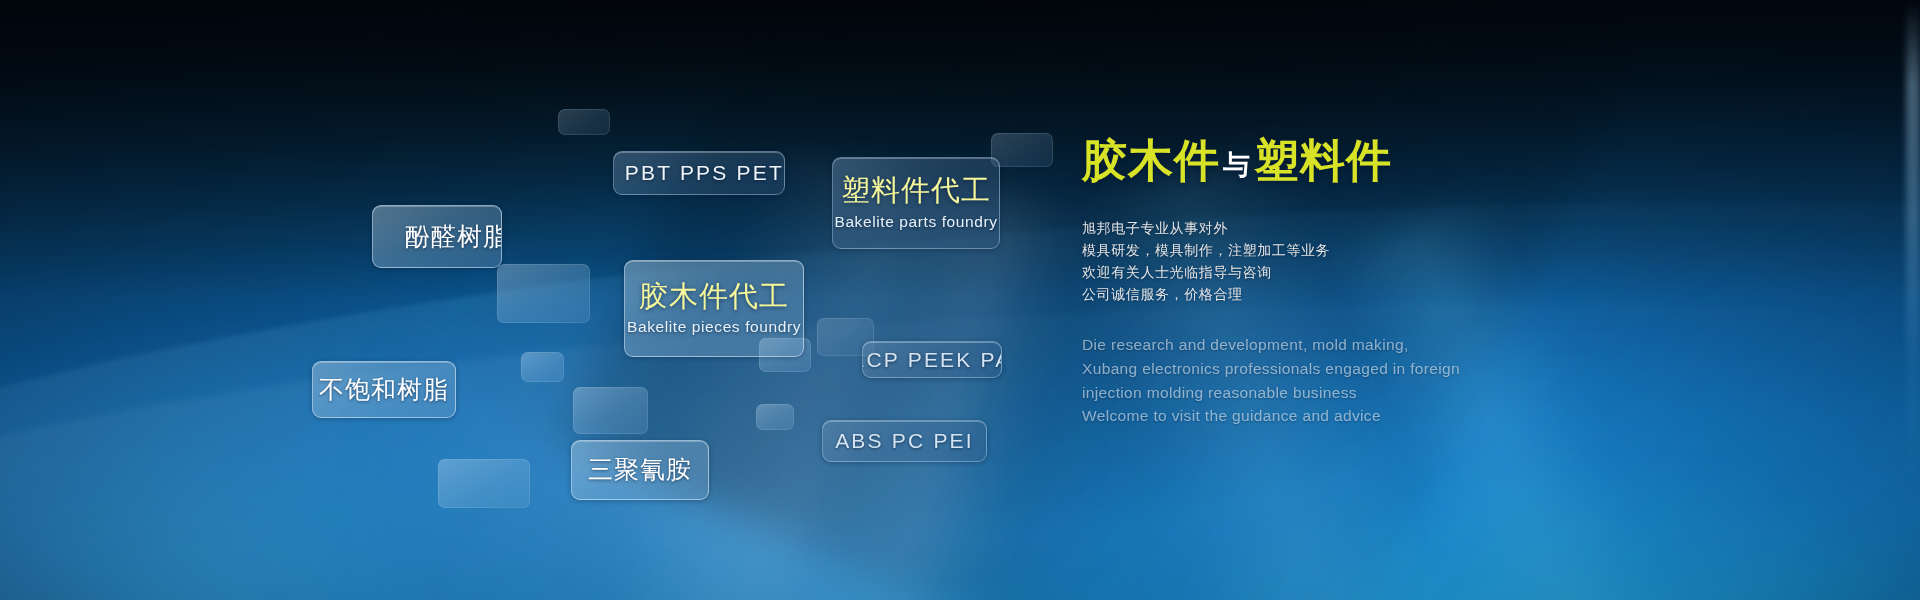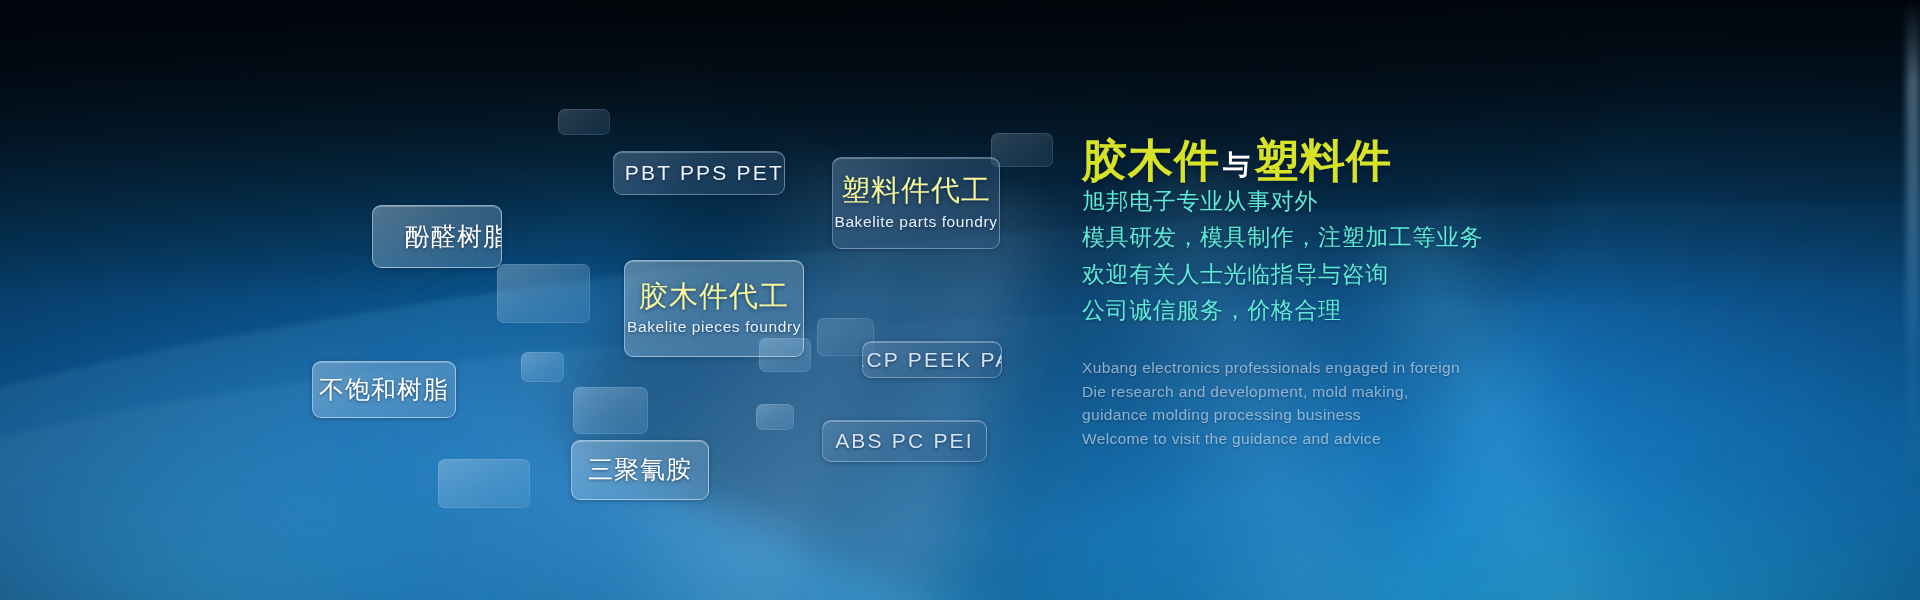--- a/index.html
+++ b/index.html
@@ -226,22 +226,23 @@
     font-size: 45px;
     font-weight: bold;
     line-height: 1;
     letter-spacing: 1px;
     white-space: nowrap;
     text-shadow: 0 2px 5px rgba(0,20,50,0.65);
   }
   .headline .k { color: #d8e327; }
   .headline .j { color: #ffffff; font-size: 27px; font-weight: bold; padding: 0 3px; vertical-align: 2px; }
   .cn-block {
-    color: #5eead4;
-    font-size: 23px;
+    margin-top: 34px;
+    color: #e5e5e5;
+    font-size: 14px;
     line-height: 1.58;
     letter-spacing: 0.6px;
     text-shadow: 0 1px 3px rgba(0,20,50,0.5);
   }
   .en-block {
     margin-top: 28px;
     color: rgba(219,235,248,0.62);
     font-size: 15.5px;
     line-height: 1.52;
     letter-spacing: 0.35px;
@@ -320,21 +321,21 @@
     </div>
 
     <div class="cn-block">
       <div>旭邦电子专业从事对外</div>
       <div>模具研发，模具制作，注塑加工等业务</div>
       <div>欢迎有关人士光临指导与咨询</div>
       <div>公司诚信服务，价格合理</div>
     </div>
 
     <div class="en-block">
+      <div>Die research and development, mold making,</div>
       <div>Xubang electronics professionals engaged in foreign</div>
-      <div>Die research and development, mold making,</div>
-      <div> guidance molding processing business</div>
+      <div> injection molding reasonable business</div>
       <div>Welcome to visit the guidance and advice</div>
     </div>
 
   </div>
 
 </div>
 
 </body></html>

